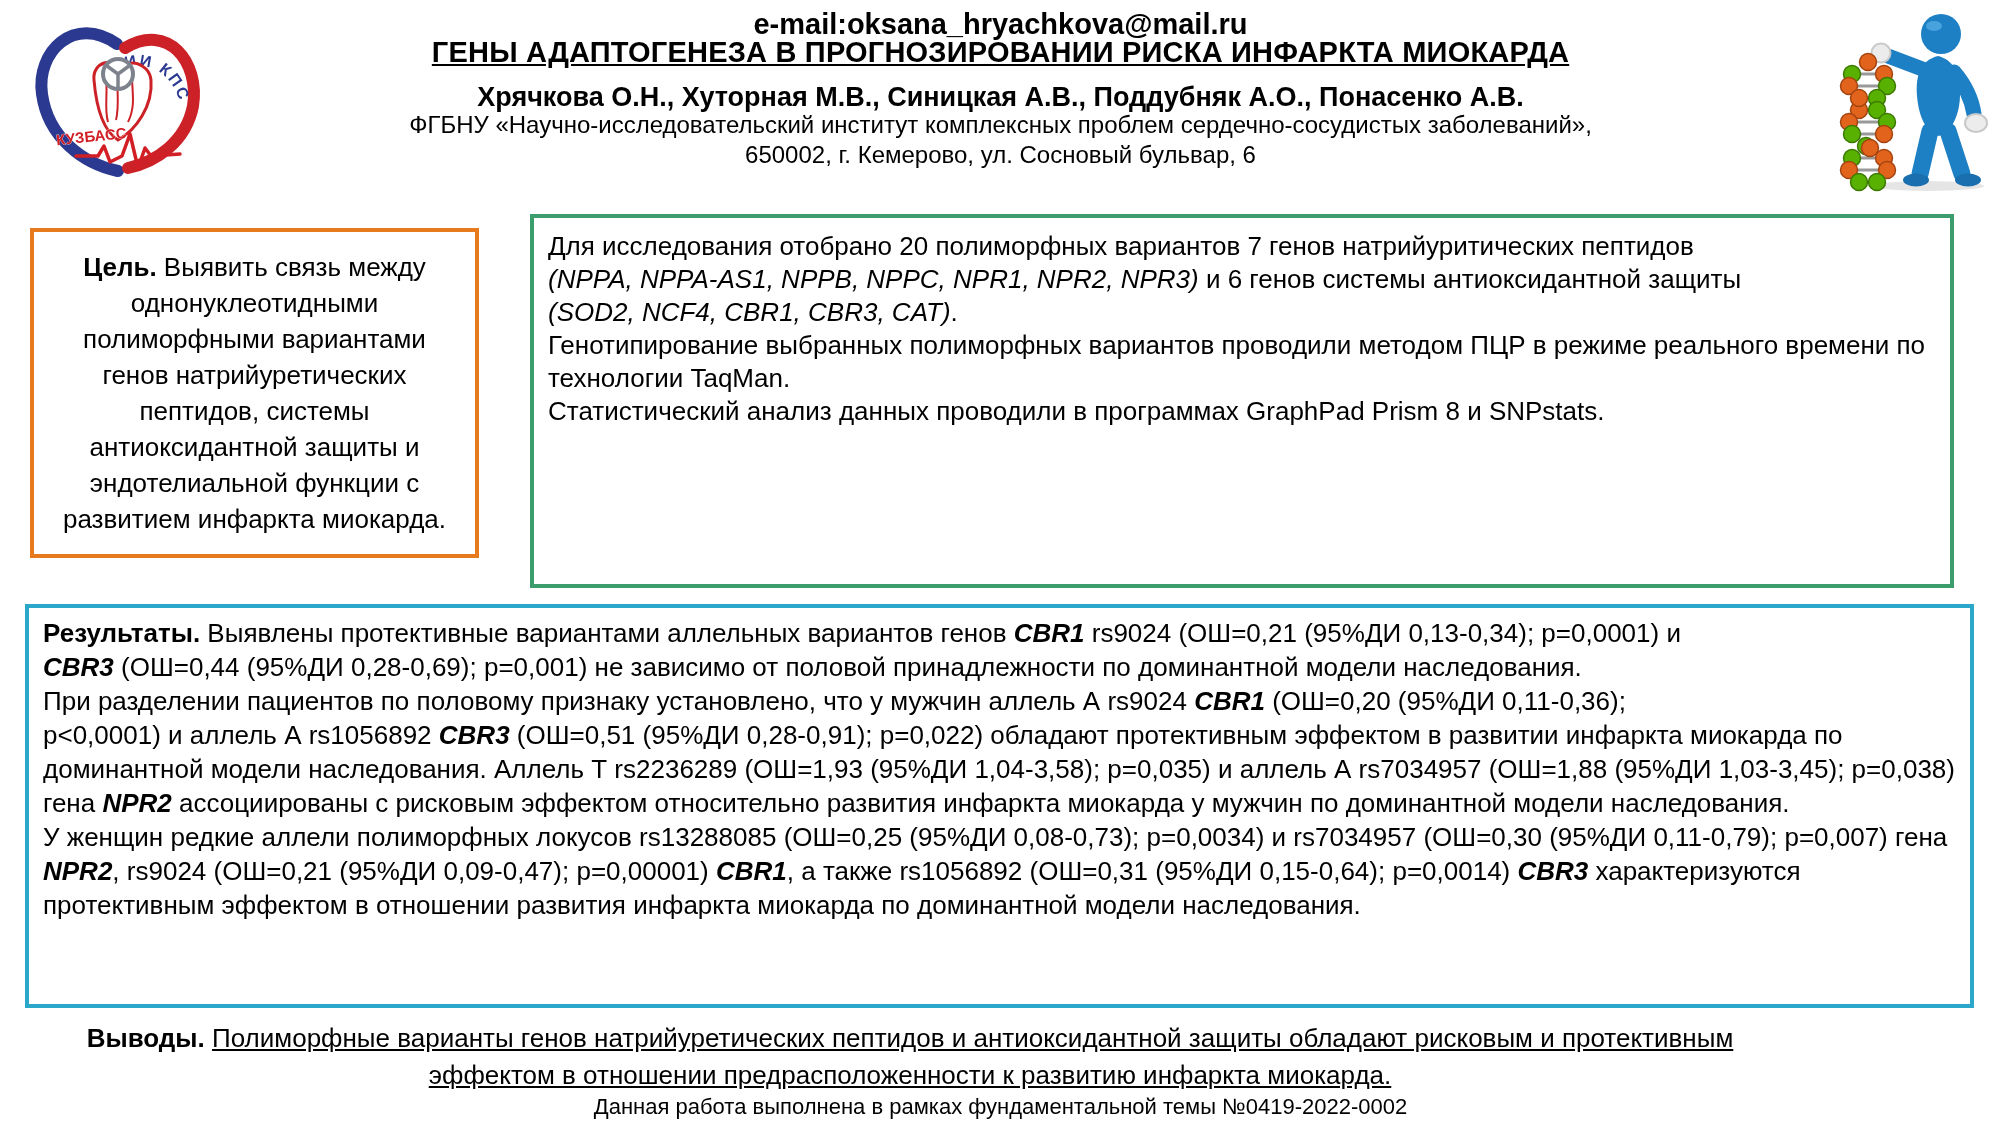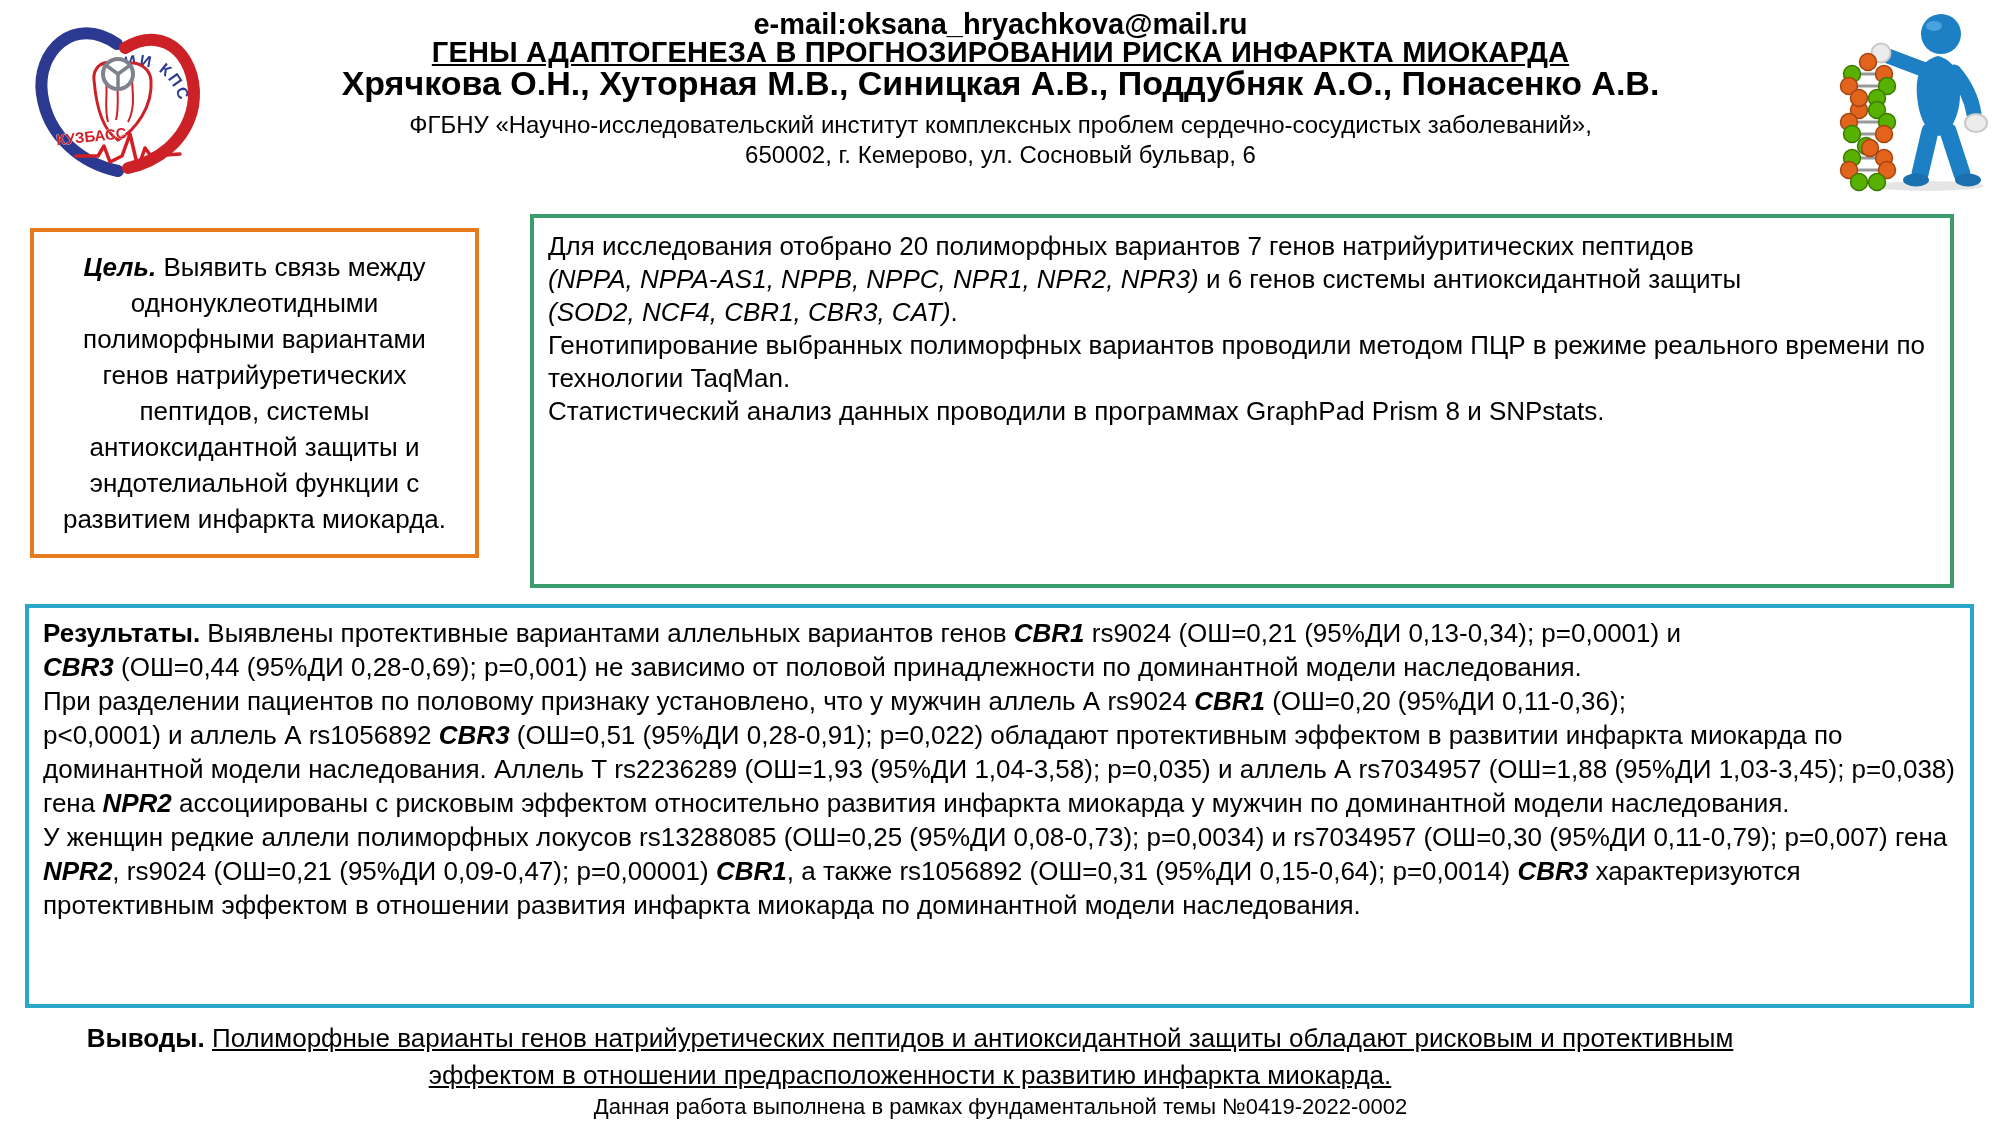--- a/index.html
+++ b/index.html
@@ -7,21 +7,21 @@
     width:2001px;height:1125px;position:relative;background:#ffffff;
     font-family:"Liberation Sans","DejaVu Sans",sans-serif;color:#000;
     overflow:hidden;
   }
   .abs{position:absolute;}
   .center{left:0;width:2001px;text-align:center;}
 
   
   .email{top:8px;font-size:29px;font-weight:bold;}
   .title{top:36px;font-size:29px;font-weight:700;text-decoration:underline;letter-spacing:.2px;}
-  .authors{top:64px;font-size:34px;font-weight:700;}
+  .authors{top:82px;font-size:27px;font-weight:700;}
   .affiliation{top:111px;font-size:24px;}
   .address{top:141px;font-size:24px;}
 
   
   .box{box-sizing:border-box;background:#fff;}
   .box p{margin:0;white-space:pre-wrap;}
   .goal-box{
     left:30px;top:228px;width:449px;height:330px;
     border:4px solid #e87a1e;
     display:flex;flex-direction:column;justify-content:center;
@@ -126,21 +126,21 @@
         <circle cx="62" cy="128" r="8.5" fill="#e2641c" stroke="#a34411"></circle>
       <circle cx="48" cy="142" r="8.5" fill="#e2641c" stroke="#a34411"></circle>
         <circle cx="30" cy="152" r="8.5" fill="#58b000" stroke="#3c7a00"></circle>
       <circle cx="27" cy="164" r="8.5" fill="#e2641c" stroke="#a34411"></circle>
         <circle cx="37" cy="176" r="8.5" fill="#58b000" stroke="#3c7a00"></circle>
     </g>
   </svg>
 </div>
 
 <div class="abs box goal-box">
-  <p><span style="font-weight: 700; font-style: italic;">Цель.</span><span> Выявить связь между однонуклеотидными полиморфными вариантами генов натрийуретических пептидов, системы антиоксидантной защиты и эндотелиальной функции с развитием инфаркта миокарда.</span></p>
+  <p><span style="font-weight: 700;">Цель.</span><span> Выявить связь между однонуклеотидными полиморфными вариантами генов натрийуретических пептидов, системы антиоксидантной защиты и эндотелиальной функции с развитием инфаркта миокарда.</span></p>
 </div>
 
 <div class="abs box materials-box">
   <p><span>Для исследования отобрано 20 полиморфных вариантов 7 генов натрийуритических пептидов
 </span><span style="font-style: italic;">(NPPA, NPPA-AS1, NPPB, NPPC, NPR1, NPR2, NPR3)</span><span> и 6 генов системы антиоксидантной защиты
 </span><span style="font-style: italic;">(SOD2, NCF4, CBR1, CBR3, CAT)</span><span>.</span></p>
   <p><span>Генотипирование выбранных полиморфных вариантов проводили методом ПЦР в режиме реального времени по технологии TaqMan.</span></p>
   <p><span>Статистический анализ данных проводили в программах GraphPad Prism 8 и SNPstats.</span></p>
 </div>
 

